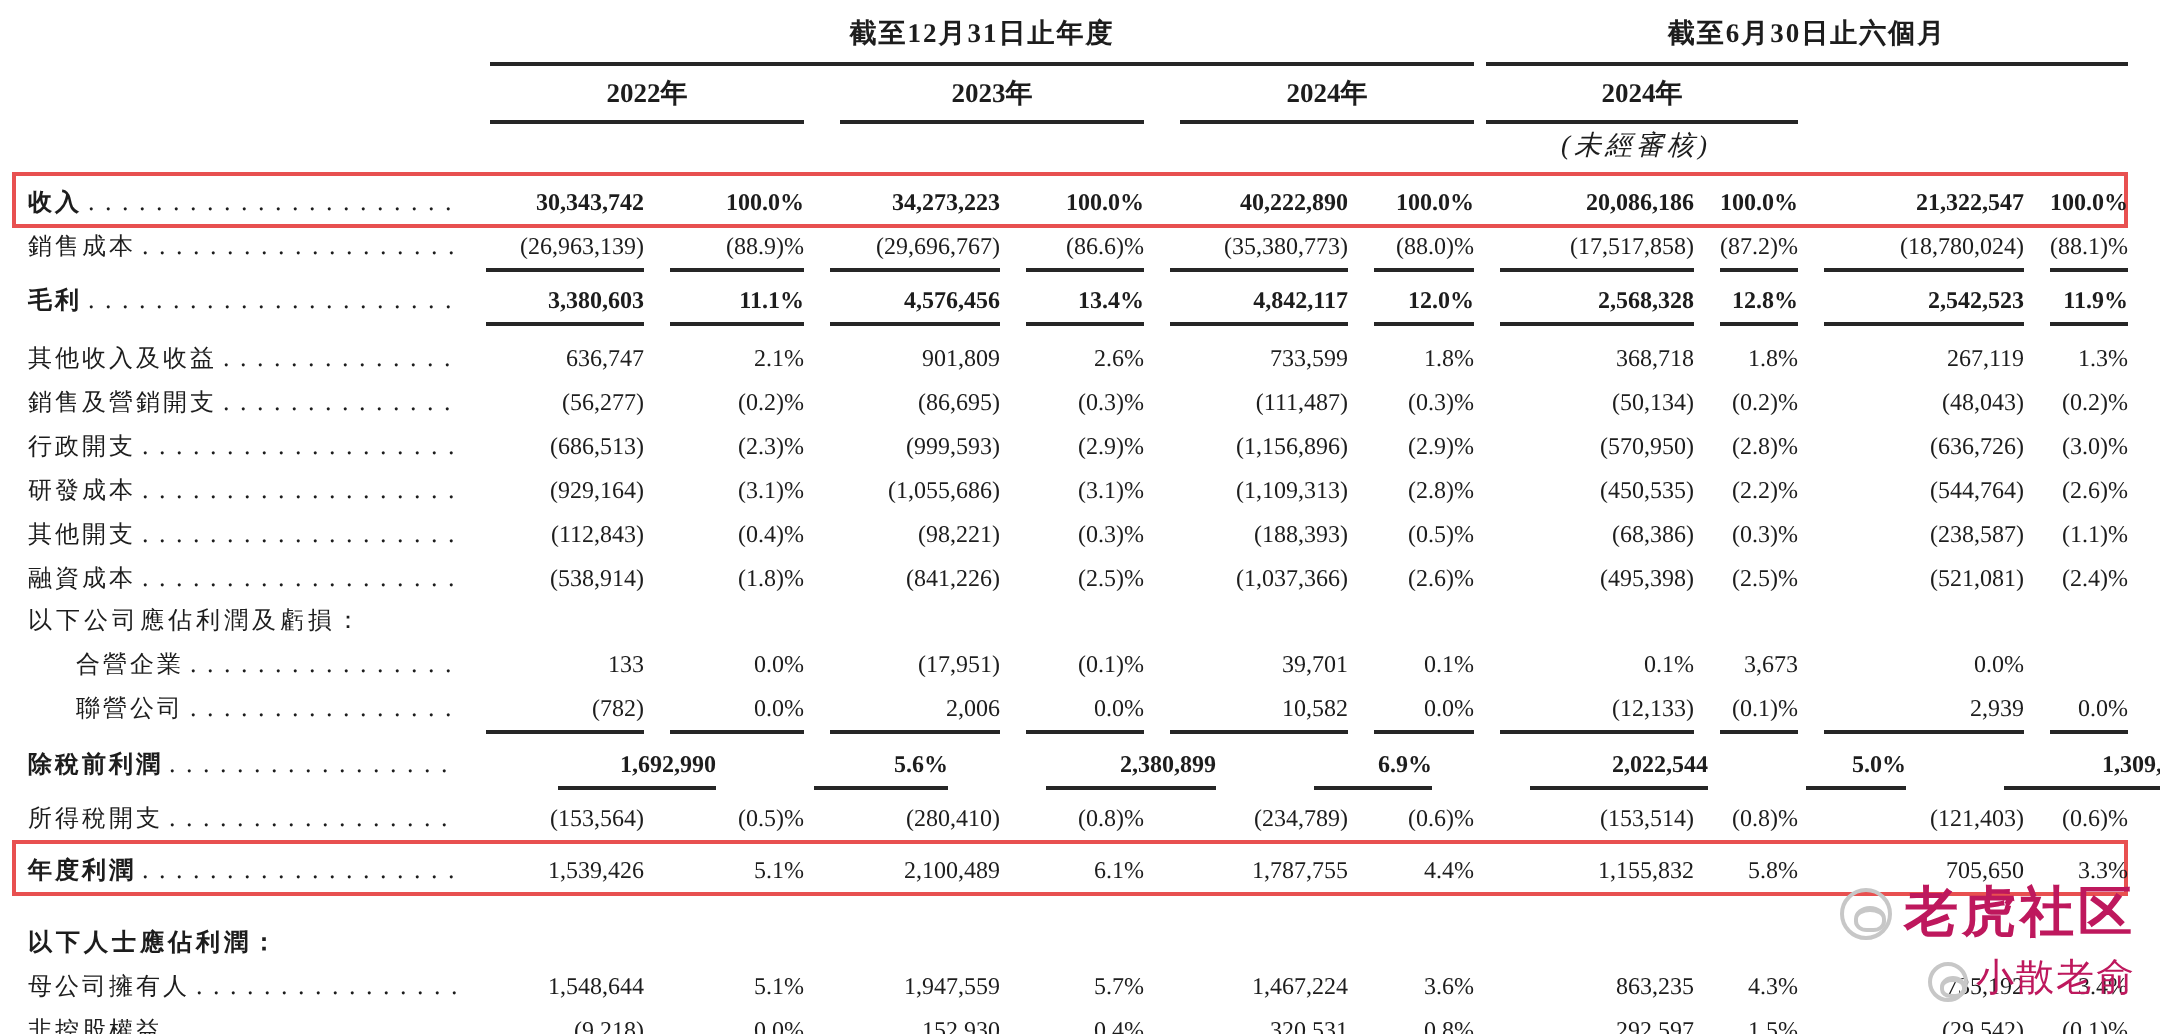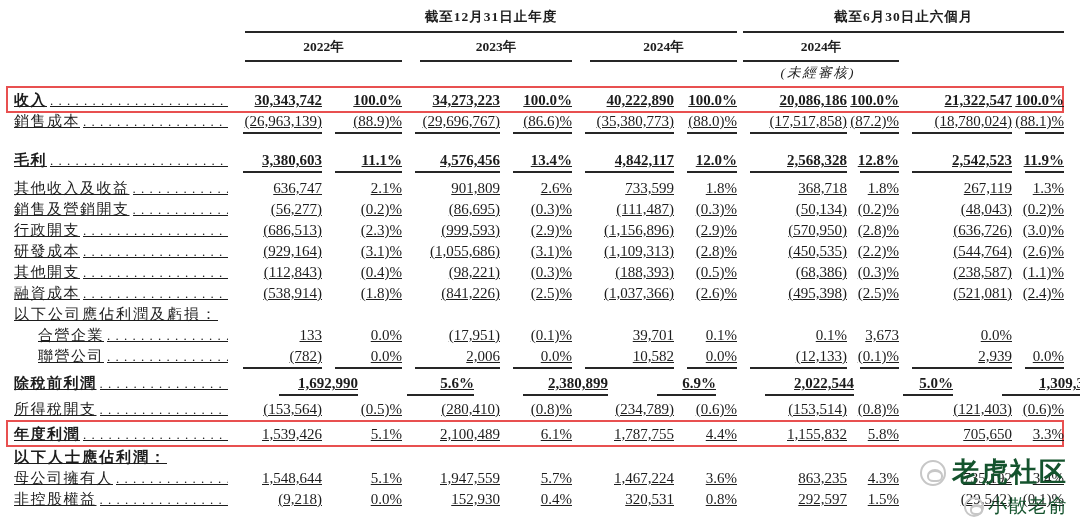--- a/index.html
+++ b/index.html
@@ -28,49 +28,49 @@
   .yr4 { grid-column:8 / 10; margin-left:6px; }
   .yr5 { grid-column:10 / 12; margin-left:8px; }
   .note-row { min-height:20px; align-items:center; }
   .unit-note { grid-column:4 / 8; text-align:center; font-style:italic; font-size:13.5px;
                letter-spacing:2px; padding:4px 0 0 30px; }
   .unaudited-note { grid-column:8 / 10; text-align:center; font-style:italic; font-size:13.5px;
                     letter-spacing:2px; padding:2px 0 1px 0; }
 
   
   #rows { margin-top:7px; }
-  .row { position:relative; line-height:21px; font-size:15px;text-decoration:underline; }
+  .row { position:relative; line-height:21px; font-size:12px; }
   .row .cell { position:relative; white-space:nowrap; }
   .cell.label { display:flex; align-items:baseline; padding-left:6px; letter-spacing:1.5px; }
   .cell.label.indent { padding-left:30px; }
   .lbl { flex:0 0 auto; }
   .dots { flex:1 1 auto; overflow:hidden; height:21px; margin:0 2px 0 3px; }
   .dots::after { content:". . . . . . . . . . . . . . . . . . . . . . . . . . . . . . . . . . . . . . . . . . . . . . . ."; letter-spacing:1px; font-size:13px; color:#1d1d1d; }
   .cell.num { text-align:right; }
   .row.bold-values .cell.num { font-weight:bold; }
   .row.bold-label .lbl { font-weight:bold; }
   .row.section .cell.label { grid-column:1 / 12; }
   .row.section .lbl { letter-spacing:2px; }
   
   .row.underline .cell.num::after { content:""; position:absolute; left:13px; right:0; bottom:-2px;
     border-bottom:2px solid #262626; }
   
   .row.redbox::before { content:""; position:absolute; left:-2px; right:0px; top:-4px; bottom:-2px;
     border:2.5px solid var(--red,#e85050); pointer-events:none; }
   
-  #rows .row:nth-child(3) { margin-top:18px; }
+  #rows .row:nth-child(3) { margin-top:5px; }
   #rows .row:nth-child(4) { margin-top:7px; }
   #rows .row:nth-child(13){ margin-top:6px;gap:36px; }
   #rows .row:nth-child(14){ margin-top:5px; }
   #rows .row:nth-child(15){ margin-top:4px; }
-  #rows .row:nth-child(16){ margin-top:2px; }
-
-  
-  #watermark { position:absolute; right:12px; bottom:0; text-align:left;
-               color:#14532d; pointer-events:none; z-index:5; line-height:1.1; }
+  #rows .row:nth-child(16){ margin-top:15px; }
+
+  
+  #watermark { position:absolute; right:12px; bottom:16px; text-align:left;
+               color:#be185d; pointer-events:none; z-index:5; line-height:1.1; }
   .wm-line1 { font-size:27px; font-weight:bold; letter-spacing:2px; display:flex; align-items:center; justify-content:flex-end; gap:6px; }
   .wm-line2 { font-size:19px; letter-spacing:1px; margin-top:8px; display:flex; align-items:center; justify-content:flex-end; gap:4px; }
   .wm-circle { display:inline-block; width:26px; height:26px; border:2.5px solid #c7c7c7; border-radius:50%;
                position:relative; }
   .wm-circle::after { content:""; position:absolute; left:5px; top:7px; width:12px; height:8px;
                border:2px solid #c7c7c7; border-radius:50% 50% 40% 40%; border-top-width:3px; }
   .wm-circle.small { width:20px; height:20px; }
   .wm-circle.small::after { left:4px; top:5px; width:9px; height:6px; }
 </style>
 </head>

